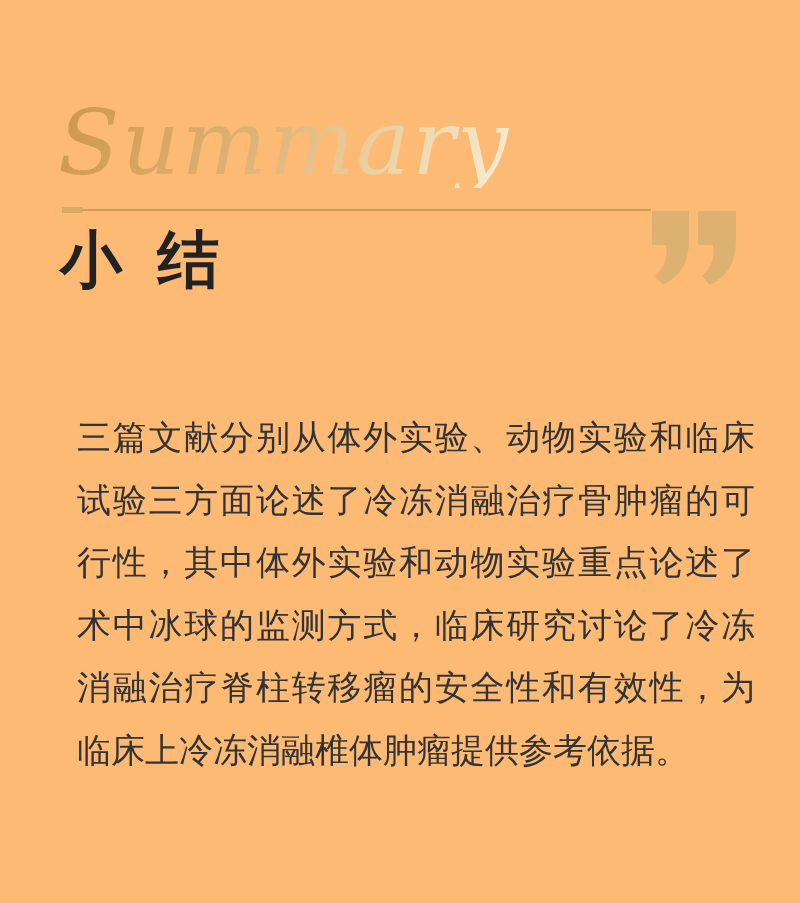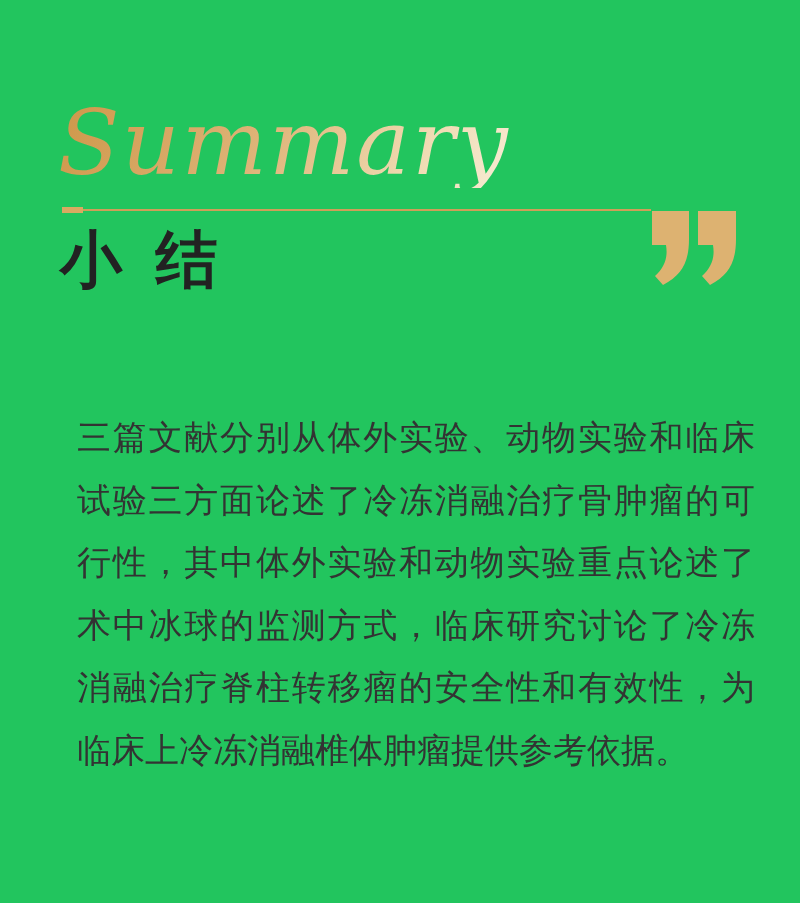--- a/index.html
+++ b/index.html
@@ -4,21 +4,21 @@
 <style>
   html, body {
     margin: 0;
     padding: 0;
     background: #ffffff;
   }
   .page {
     position: relative;
     width: 800px;
     height: 903px;
-    background: #22c55e;
+    background: #fdba74;
     overflow: hidden;
     font-family: "Liberation Sans", sans-serif;
   }
   
   .script-title {
     position: absolute;
     left: 58px;
     top: 98px;
     font-family: "DejaVu Serif", serif;
     font-style: italic;
@@ -59,21 +59,21 @@
     top: 211px;
     width: 84px;
     height: 74px;
   }
   
   .cn-title {
     position: absolute;
     left: 60px;
     top: 220px;
     margin: 0;
-    font-family: Liberation Serif, serif;
+    font-family: Liberation Sans, sans-serif;
     font-size: 62px;
     line-height: 80px;
     font-weight: 700;
     color: #222222;
     letter-spacing: 2px;
     word-spacing: 14px;
     white-space: nowrap;
   }
   
   .body-text {

